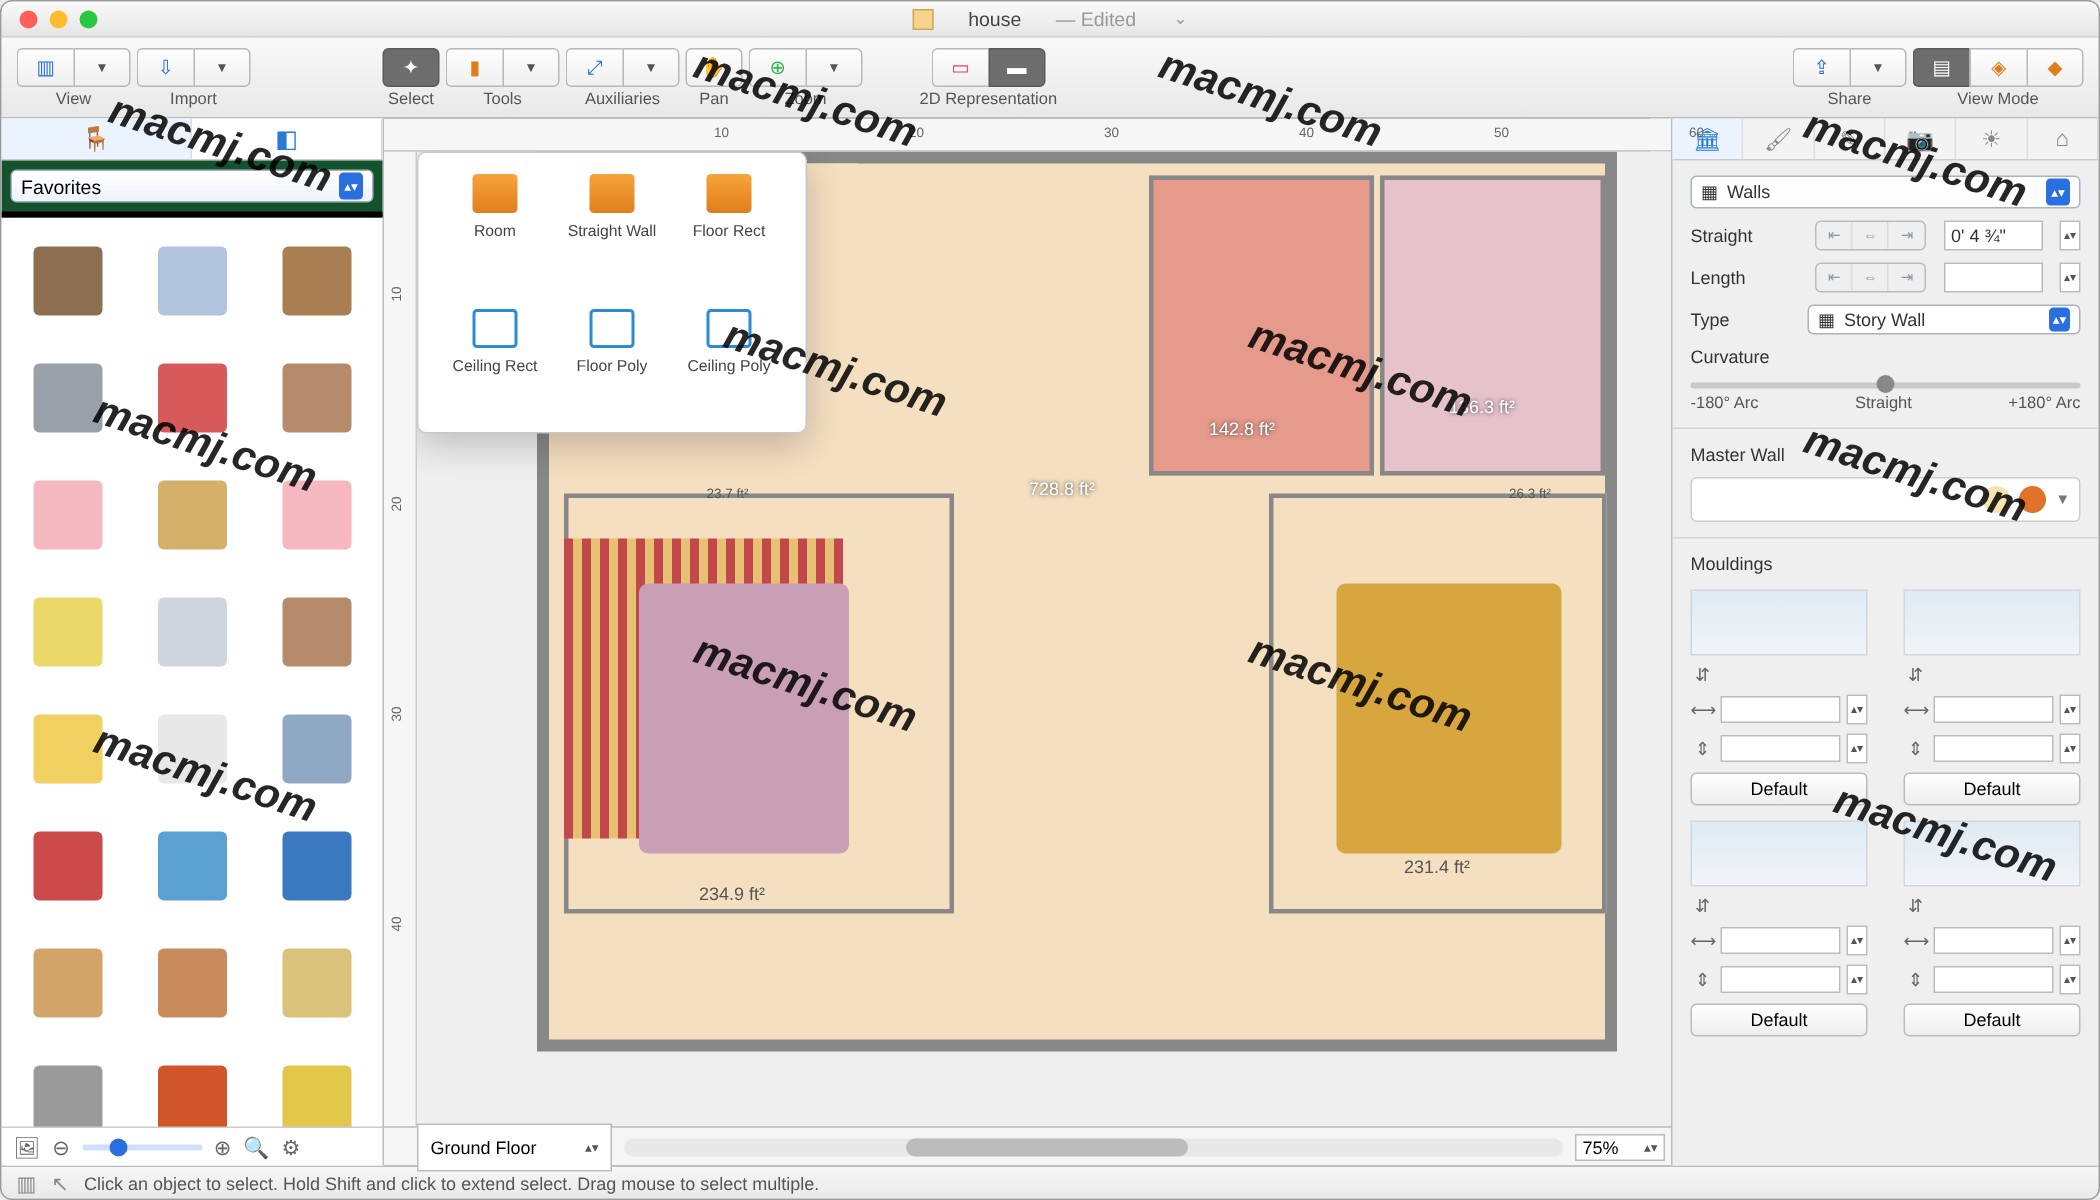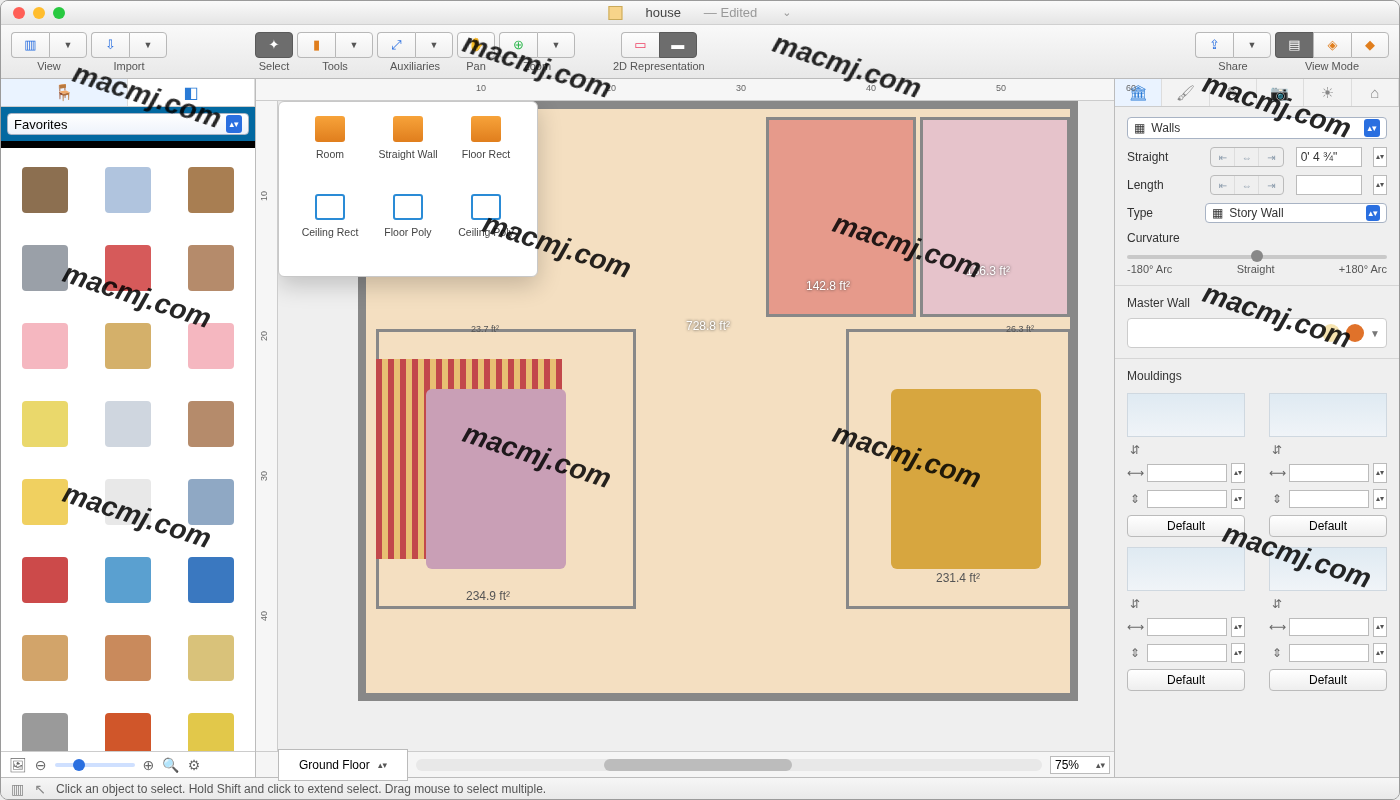--- a/index.html
+++ b/index.html
@@ -23,21 +23,21 @@
 .spacer{flex:1;}
 .label{font-size:11px;color:#555;}
 .caret{font-size:9px;color:#555;}
 
 .body{display:flex;height:calc(100% - 24px - 54px - 22px);}
 
 .left{width:255px;border-right:1px solid #bcbcbc;background:#fff;display:flex;flex-direction:column;}
 .left-tabs{display:flex;height:28px;border-bottom:1px solid #ccc;}
 .left-tab{flex:1;display:flex;align-items:center;justify-content:center;color:#2a7bd6;border-right:1px solid #ddd;font-size:16px;}
 .left-tab.active{background:#eaf3ff;}
-.fav-select-row{padding:6px;background:#0369a1;border-bottom:7px solid #000000;}
+.fav-select-row{padding:6px;background:#14532d;border-bottom:4px solid #000000;}
 .fav-select{width:100%;height:22px;border:1px solid #a8b3c4;border-radius:4px;background:linear-gradient(#fff,#eef3fb);font-size:13px;padding:0 6px;display:flex;align-items:center;justify-content:space-between;}
 .fav-arrow{width:16px;height:18px;background:#2a6fe0;border-radius:3px;display:flex;align-items:center;justify-content:center;color:#fff;font-size:9px;flex-direction:column;line-height:6px;}
 .lib-scroll{flex:1;overflow:auto;padding:6px;}
 .lib-grid{display:grid;grid-template-columns:repeat(3,1fr);gap:6px;}
 .lib-item{height:72px;border-radius:4px;display:flex;align-items:center;justify-content:center;}
 .lib-shape{width:46px;height:46px;border-radius:4px;}
 .left-bottom{height:26px;border-top:1px solid #ccc;display:flex;align-items:center;gap:8px;padding:0 8px;color:#666;font-size:14px;}
 .slider{flex:0 0 80px;height:4px;background:#cfe0ff;border-radius:2px;position:relative;}
 .slider::after{content:"";position:absolute;left:18px;top:-4px;width:12px;height:12px;border-radius:50%;background:#2a6fe0;}
 
@@ -45,28 +45,28 @@
 .center{flex:1;position:relative;background:#0c4a6e;display:flex;flex-direction:column;}
 .ruler-corner{position:absolute;top:0;right:0;width:14px;height:22px;background:#f5f5f5;border-left:1px solid #ccc;border-bottom:1px solid #ccc;display:flex;align-items:center;justify-content:center;font-style:italic;color:#888;font-size:12px;}
 .ruler-h{height:22px;background:#f6f6f6;border-bottom:1px solid #ccc;position:relative;font-size:9px;color:#666;}
 .ruler-h span{position:absolute;top:4px;}
 .ruler-v{position:absolute;left:0;top:22px;bottom:26px;width:22px;background:#f6f6f6;border-right:1px solid #ccc;font-size:9px;color:#666;}
 .ruler-v span{position:absolute;left:3px;writing-mode:vertical-rl;transform:rotate(180deg);}
 .canvas{position:absolute;left:22px;right:0;top:22px;bottom:26px;overflow:hidden;background:#efefef;}
 .plan-bg{position:absolute;left:80px;top:0px;width:720px;height:600px;background:#f4dfc1;border:8px solid #888;}
 .room-label{position:absolute;color:#fff;font-size:12px;text-shadow:0 0 3px #333;}
 .center-bottom{position:absolute;left:0;right:0;bottom:0;height:26px;border-top:1px solid #ccc;background:#f5f5f5;display:flex;align-items:center;}
-.floor-select{margin-left:22px;width:130px;height:32px;border:1px solid #bbb;background:#fff;font-size:12px;padding:0 20px;display:flex;align-items:center;justify-content:space-between;}
+.floor-select{margin-left:22px;width:130px;height:32px;border:1px solid #bbb;background:#fff;font-size:12px;padding:0 8px;display:flex;align-items:center;justify-content:space-between;}
 .hscroll{flex:1;margin:0 8px;height:12px;background:#e8e8e8;border-radius:6px;position:relative;}
 .hscroll-thumb{position:absolute;left:30%;width:30%;height:100%;background:#bcbcbc;border-radius:6px;}
 .zoom-box{width:60px;height:18px;border:1px solid #bbb;background:#fff;font-size:12px;display:flex;align-items:center;justify-content:space-between;padding:0 4px;margin-right:4px;}
 
 
 .popover{position:absolute;left:0px;top:0px;width:260px;background:#fff;border:1px solid #c8c8c8;border-radius:6px;box-shadow:0 8px 24px rgba(0,0,0,.2);padding:14px;z-index:50;}
-.pop-grid{display:grid;grid-template-columns:repeat(3,1fr);gap:10px 4px;}
+.pop-grid{display:grid;grid-template-columns:repeat(3,1fr);gap:22px 4px;}
 .pop-item{display:flex;flex-direction:column;align-items:center;gap:6px;font-size:10.5px;color:#444;text-align:center;height:68px;justify-content:flex-start;}
 .pop-icon{width:30px;height:26px;border-radius:3px;}
 .ico-orange{background:linear-gradient(#f7a33a,#e07e1d);}
 .ico-cube{border:2px solid #2a8bd6;background:transparent;}
 
 
 .right{width:285px;border-left:1px solid #bcbcbc;background:#efefef;display:flex;flex-direction:column;font-size:12px;color:#333;overflow-y:auto;}
 .right-tabs{display:flex;height:28px;border-bottom:1px solid #ccc;background:#f3f3f3;}
 .right-tab{flex:1;display:flex;align-items:center;justify-content:center;color:#888;font-size:15px;border-right:1px solid #ddd;}
 .right-tab.active{color:#2a7bd6;background:#eaf3ff;}

